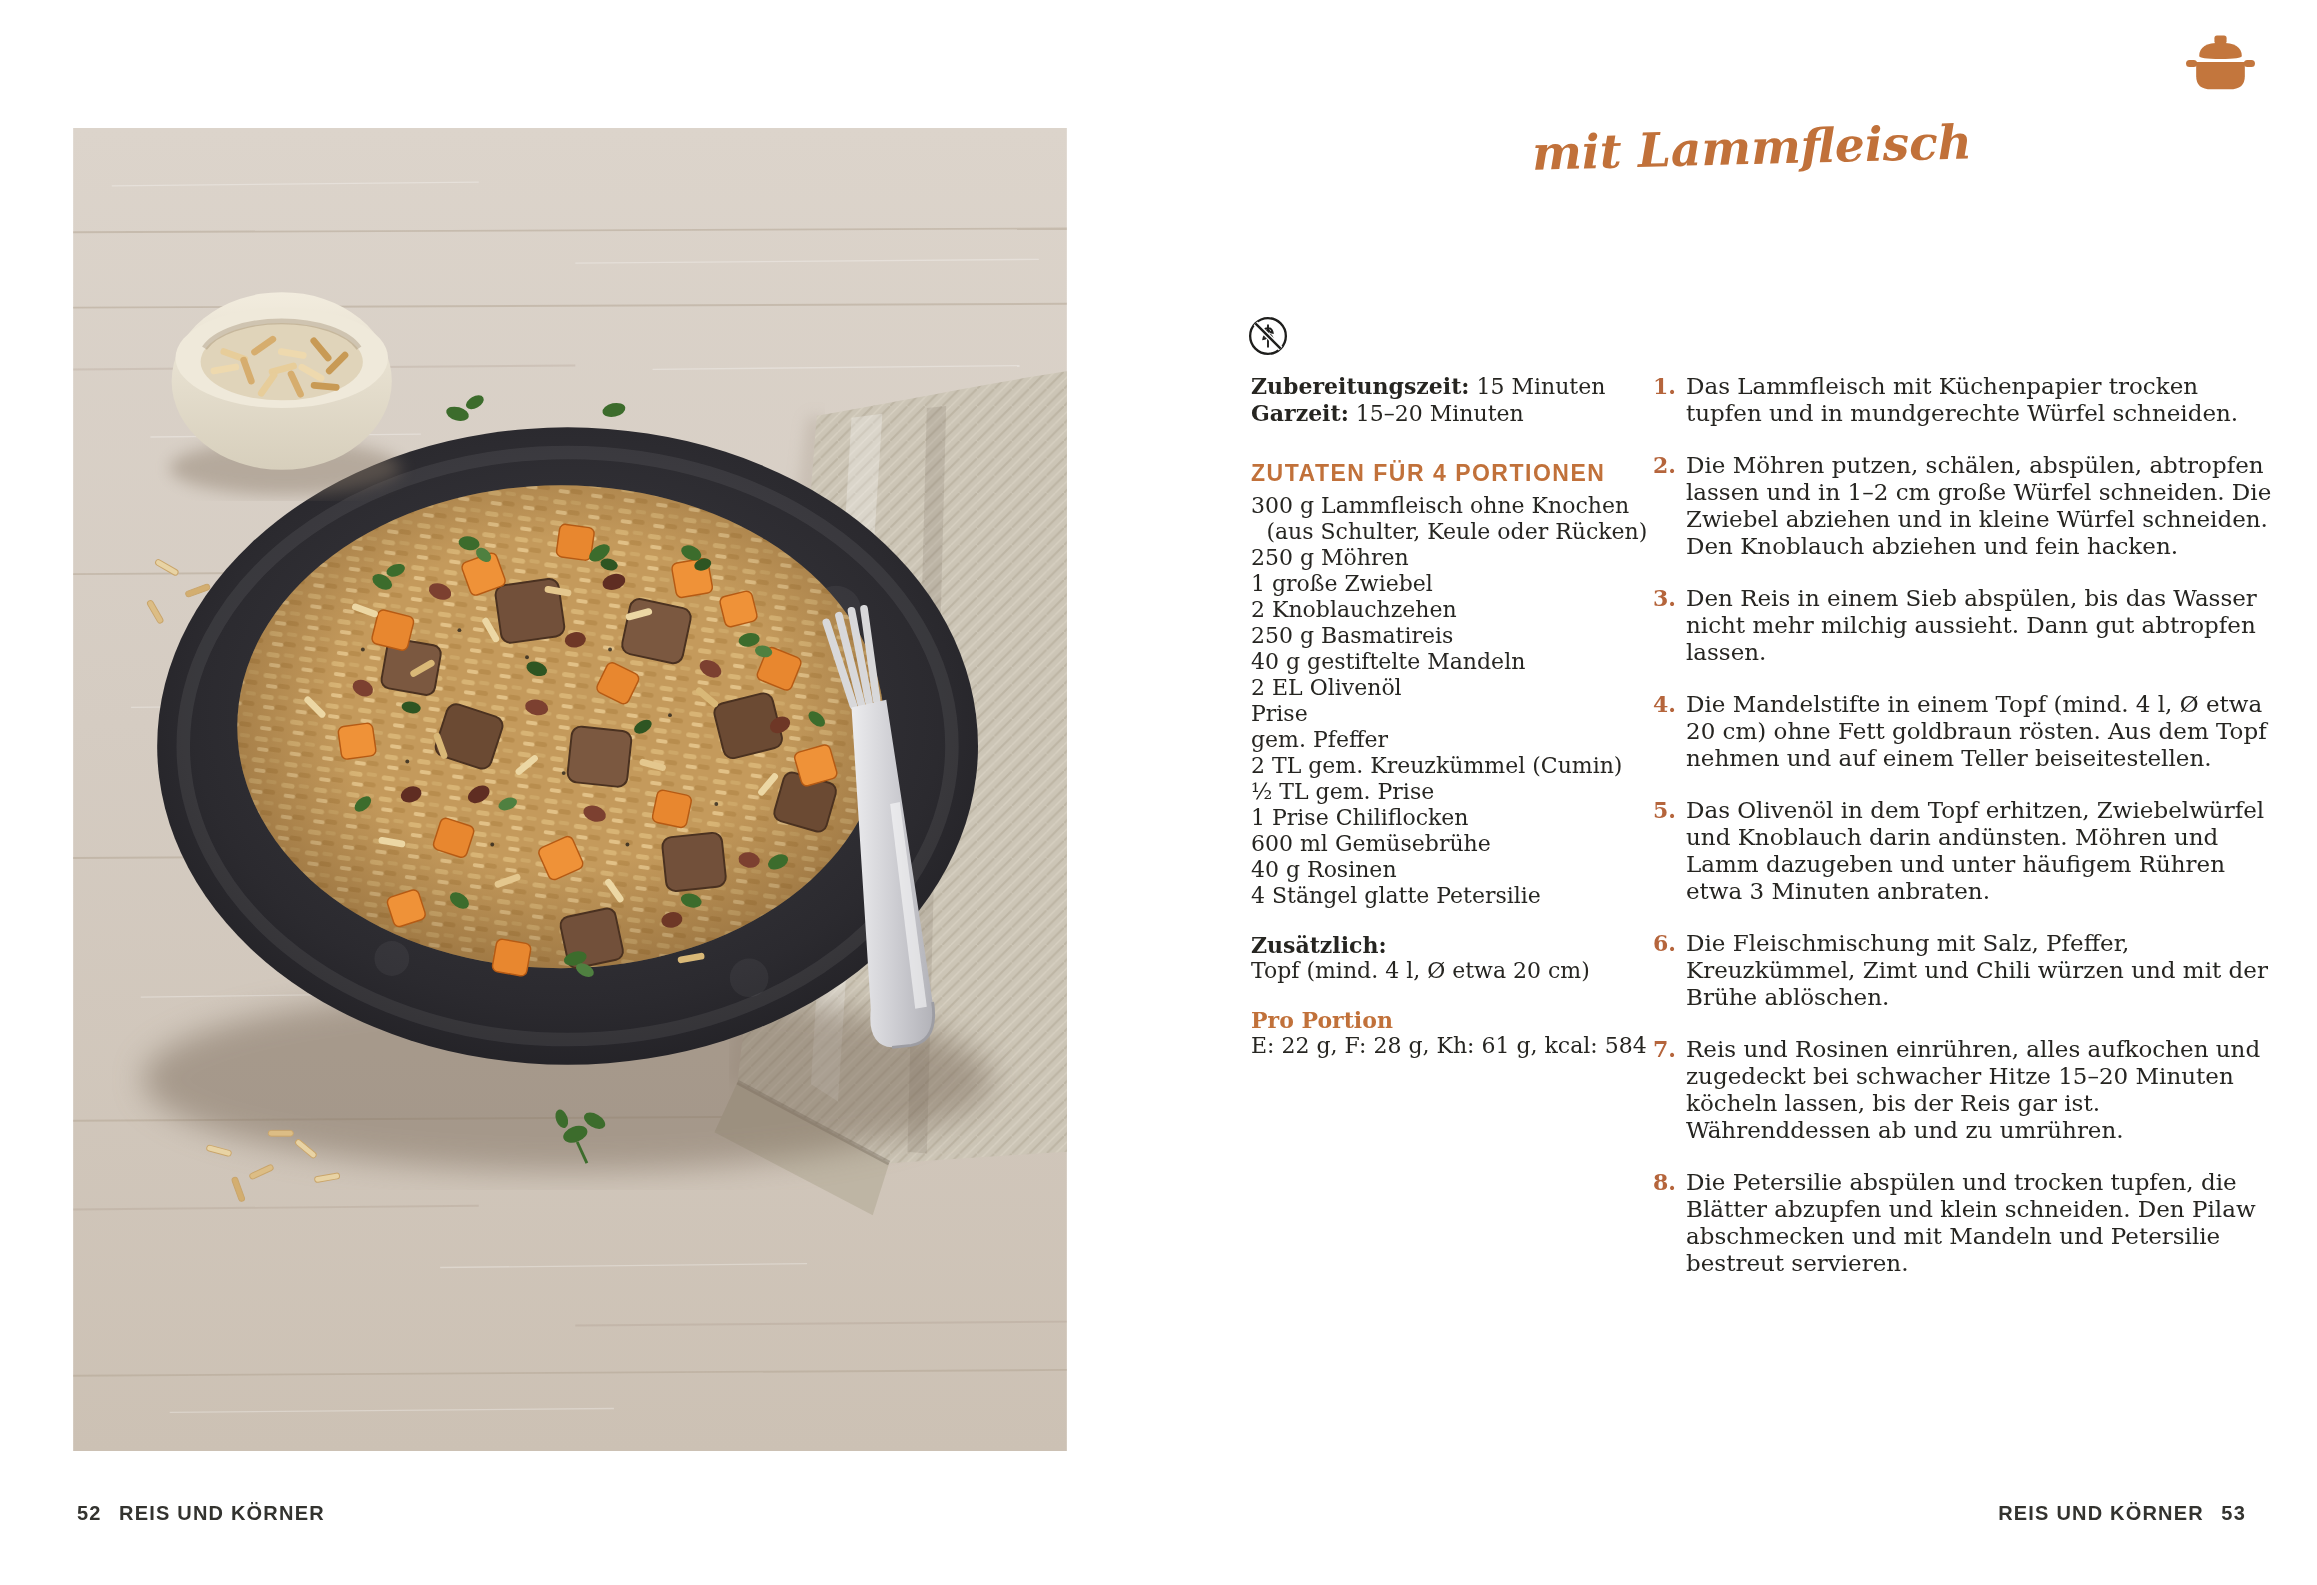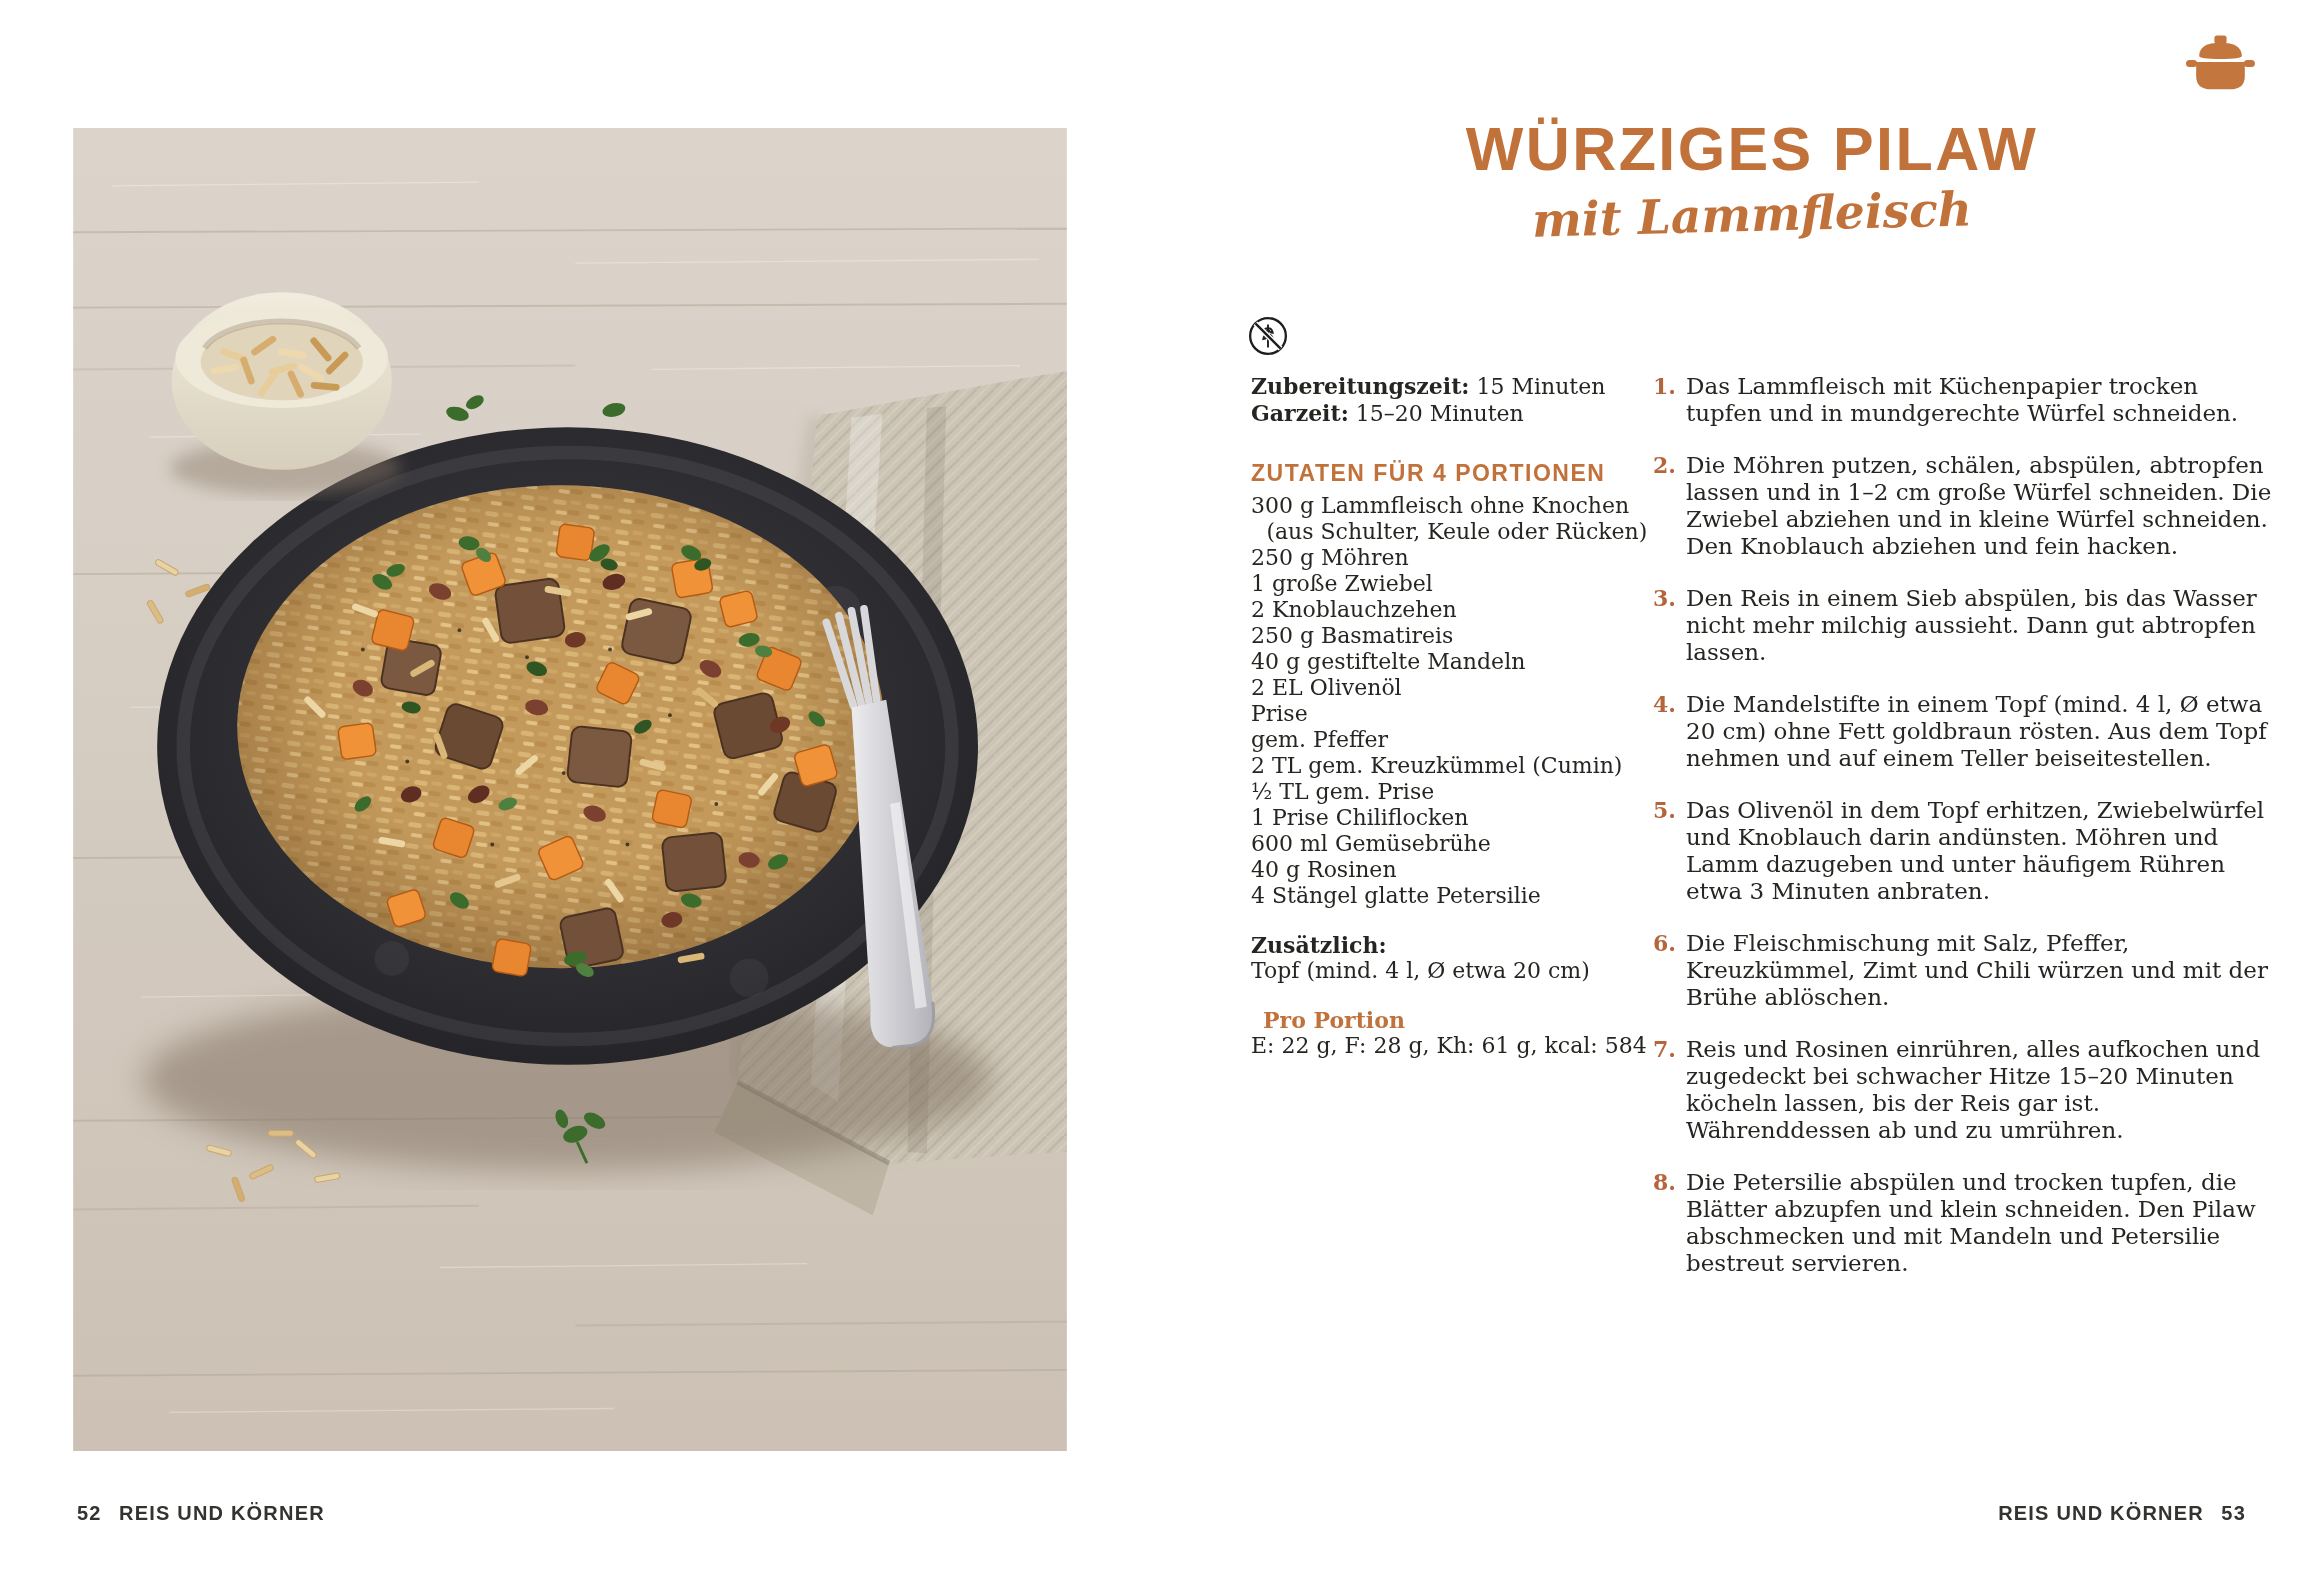--- a/index.html
+++ b/index.html
@@ -24,21 +24,21 @@
   .gf-icon{left:1247px;top:315px;width:42px;height:42px;}
   .info-col{left:1251px;top:373px;width:396px;font-size:22px;line-height:26px;}
   .kv{white-space:nowrap;}
   .kv b{font-weight:700;}
   .sec-head{font-family:"Liberation Sans", sans-serif;font-weight:700;font-size:23px;
             letter-spacing:1.5px;color:#c1713a;margin-top:33px;margin-bottom:6.8px;}
   .ing-line{white-space:nowrap;}
   .ing-line.indent{padding-left:15.4px;}
   .sub-head{font-weight:700;margin-top:23px;}
   .pp-head{font-family:"DejaVu Serif", serif;font-weight:700;font-size:22px;color:#c1713a;
-           margin-top:23px;margin-left:12px;}
+           margin-top:23px;}
 
   
   .steps-col{left:1653px;top:373px;width:623px;}
   .step{display:flex;align-items:flex-start;margin-bottom:25px;}
   .step-num{flex:0 0 33px;font-weight:700;font-size:22px;line-height:27px;color:#b5653c;}
   .step-text{font-size:23px;line-height:27px;max-width:587px;}
 
   
   .footer{font-family:"Liberation Sans", sans-serif;font-weight:600;font-size:20px;
           letter-spacing:1.2px;color:#33332f;top:1502px;display:flex;gap:17.4px;text-align:center;}
@@ -322,21 +322,20 @@
       <rect x="30" y="0" width="12" height="8" rx="2.5" fill="#c3763d"></rect>
       <path d="M15,20 Q15,7 36,7 Q57,7 57,20 Q57,23 36,23 Q15,23 15,20 Z" fill="#c3763d"></path>
       <rect x="2" y="24" width="11" height="7" rx="3.5" fill="#c3763d"></rect>
       <rect x="59" y="24" width="11" height="7" rx="3.5" fill="#c3763d"></rect>
       <path d="M12,26 L60,26 L60,40 Q60,53 45,53 L27,53 Q12,53 12,40 Z" fill="#c3763d"></path>
       <line x1="13" y1="24.5" x2="59" y2="24.5" stroke="#ffffff" stroke-width="2.6"></line>
     </svg>
   </div>
 
   <div class="abs title-wrap">
-    <div class="recipe-title">WÜRZIGES PILAW</div>
     <div class="recipe-subtitle">mit Lammfleisch</div>
   </div>
 
   <div class="abs gf-icon">
     <svg viewBox="0 0 40 40" width="42" height="42">
       <circle cx="20" cy="20" r="17" fill="none" stroke="#1e1e1c" stroke-width="2.2"></circle>
       <g stroke="#1e1e1c" stroke-width="1.8" fill="none">
         <line x1="20" y1="9" x2="20" y2="31"></line>
         <path d="M20,12 Q16,13 15.5,17 Q19.5,16.5 20,12 Z M20,12 Q24,13 24.5,17 Q20.5,16.5 20,12 Z"></path>
         <path d="M20,18 Q16,19 15.5,23 Q19.5,22.5 20,18 Z M20,18 Q24,19 24.5,23 Q20.5,22.5 20,18 Z"></path>

